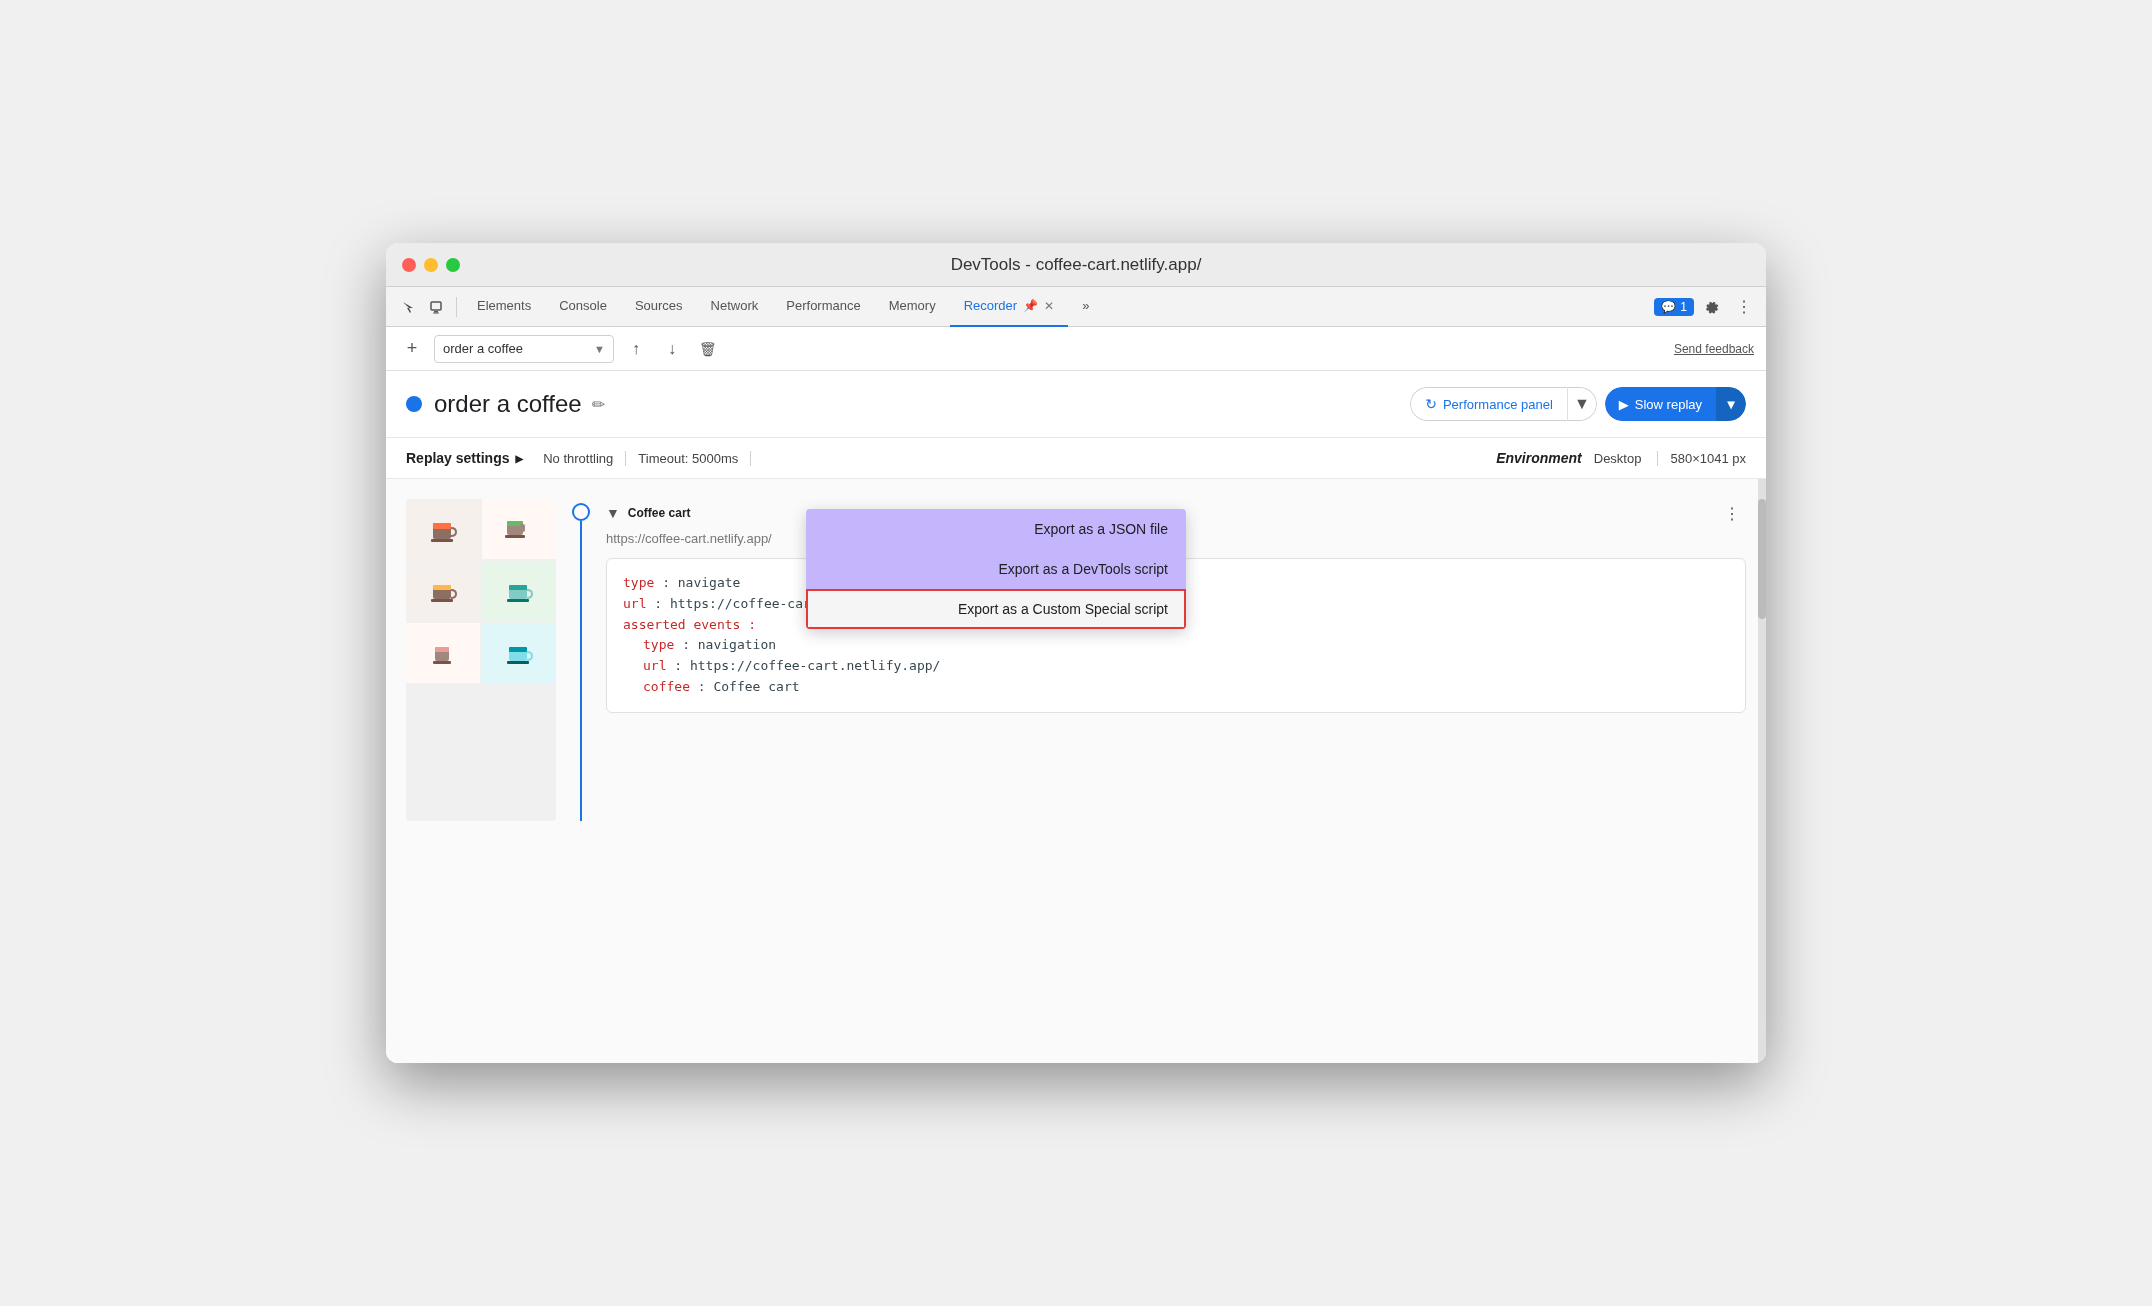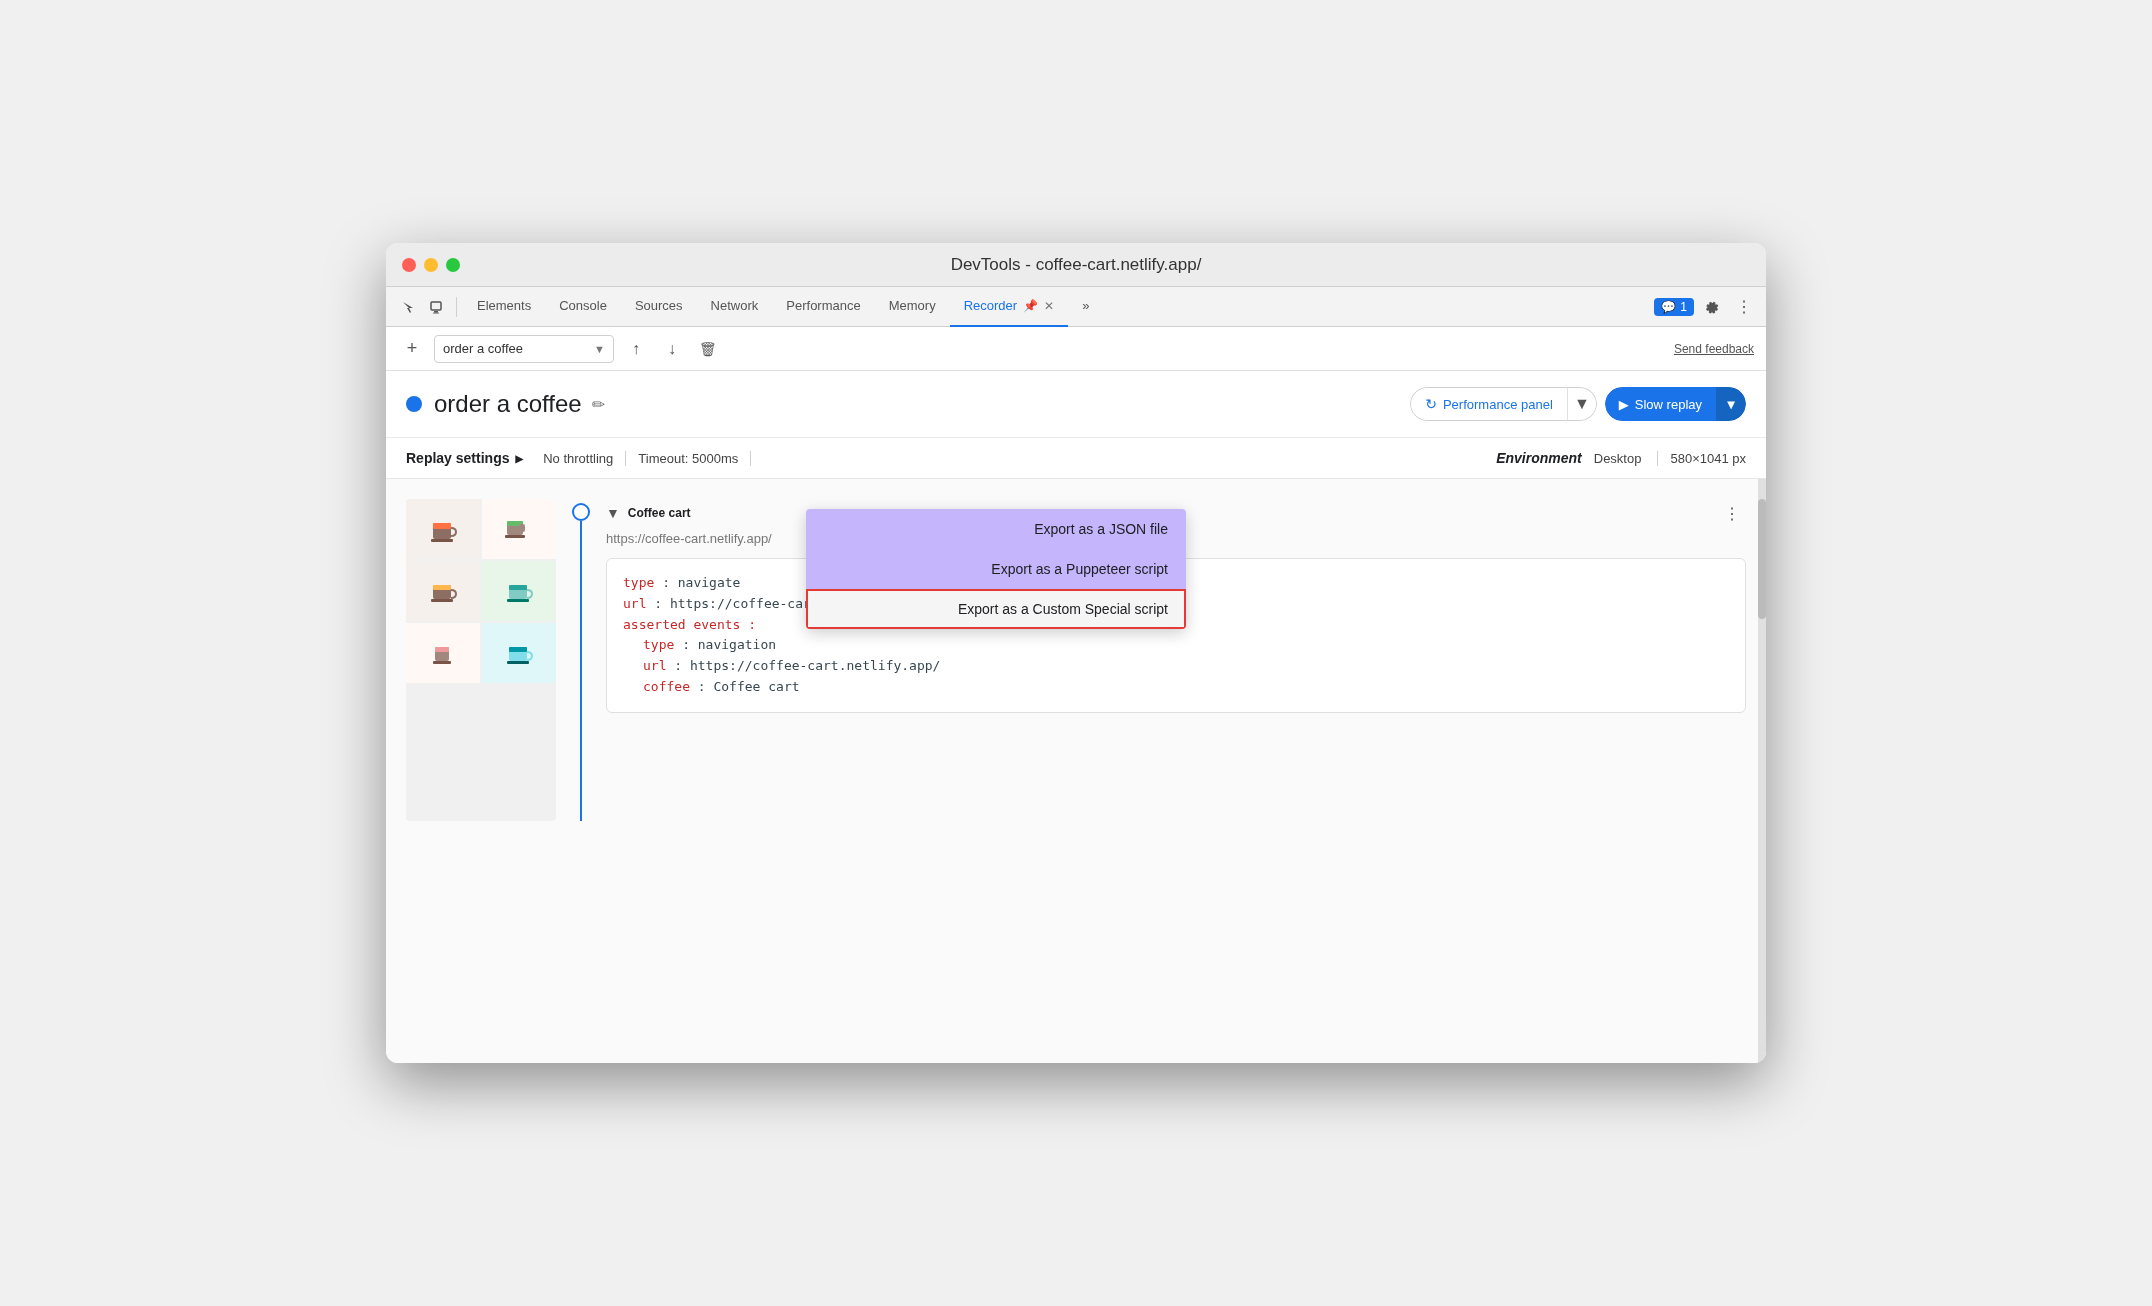--- a/index.html
+++ b/index.html
@@ -704,17 +704,17 @@
         </div>
       </div>
 
       <div class="scrollbar-track">
         <div class="scrollbar-thumb"></div>
       </div>
     </div>
 
     <div class="dropdown-menu">
       <div class="dropdown-item">Export as a JSON file</div>
-      <div class="dropdown-item">Export as a Puppeteer script</div>
+      <div class="dropdown-item">Export as a DevTools script</div>
       <div class="dropdown-item highlighted">Export as a Custom Special script</div>
     </div>
   </div>
 </div>
 
 </body></html>

